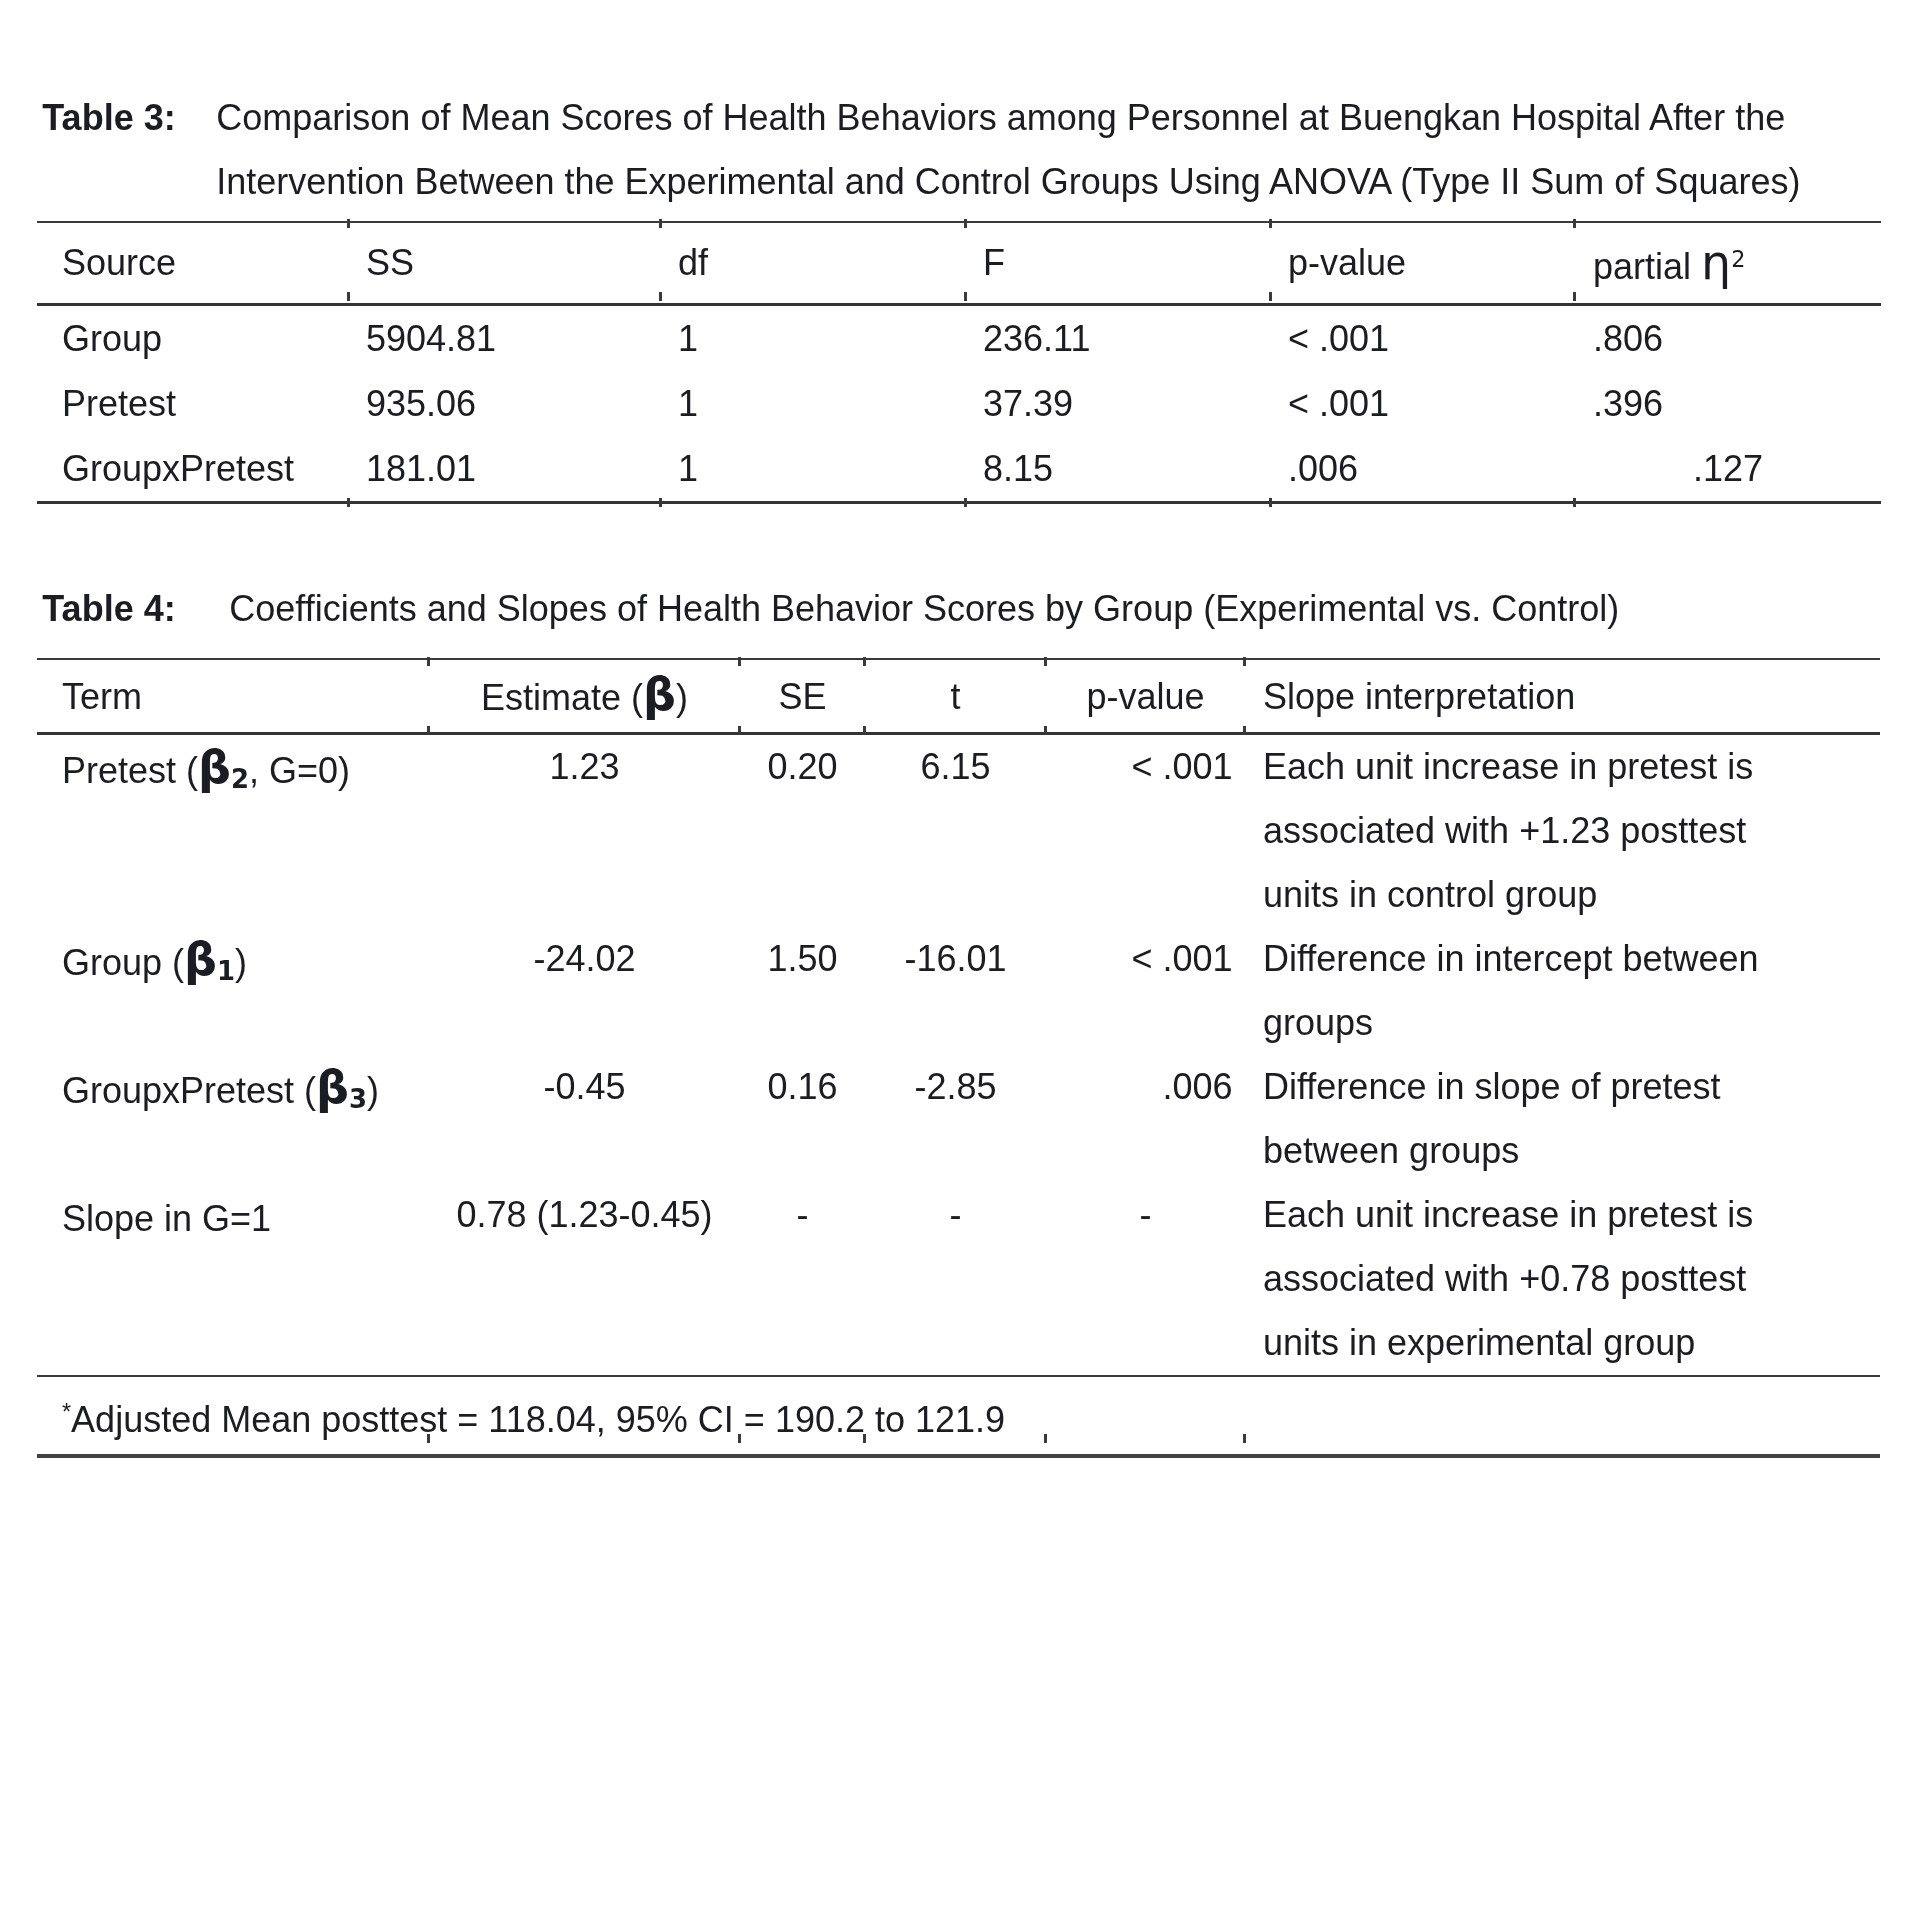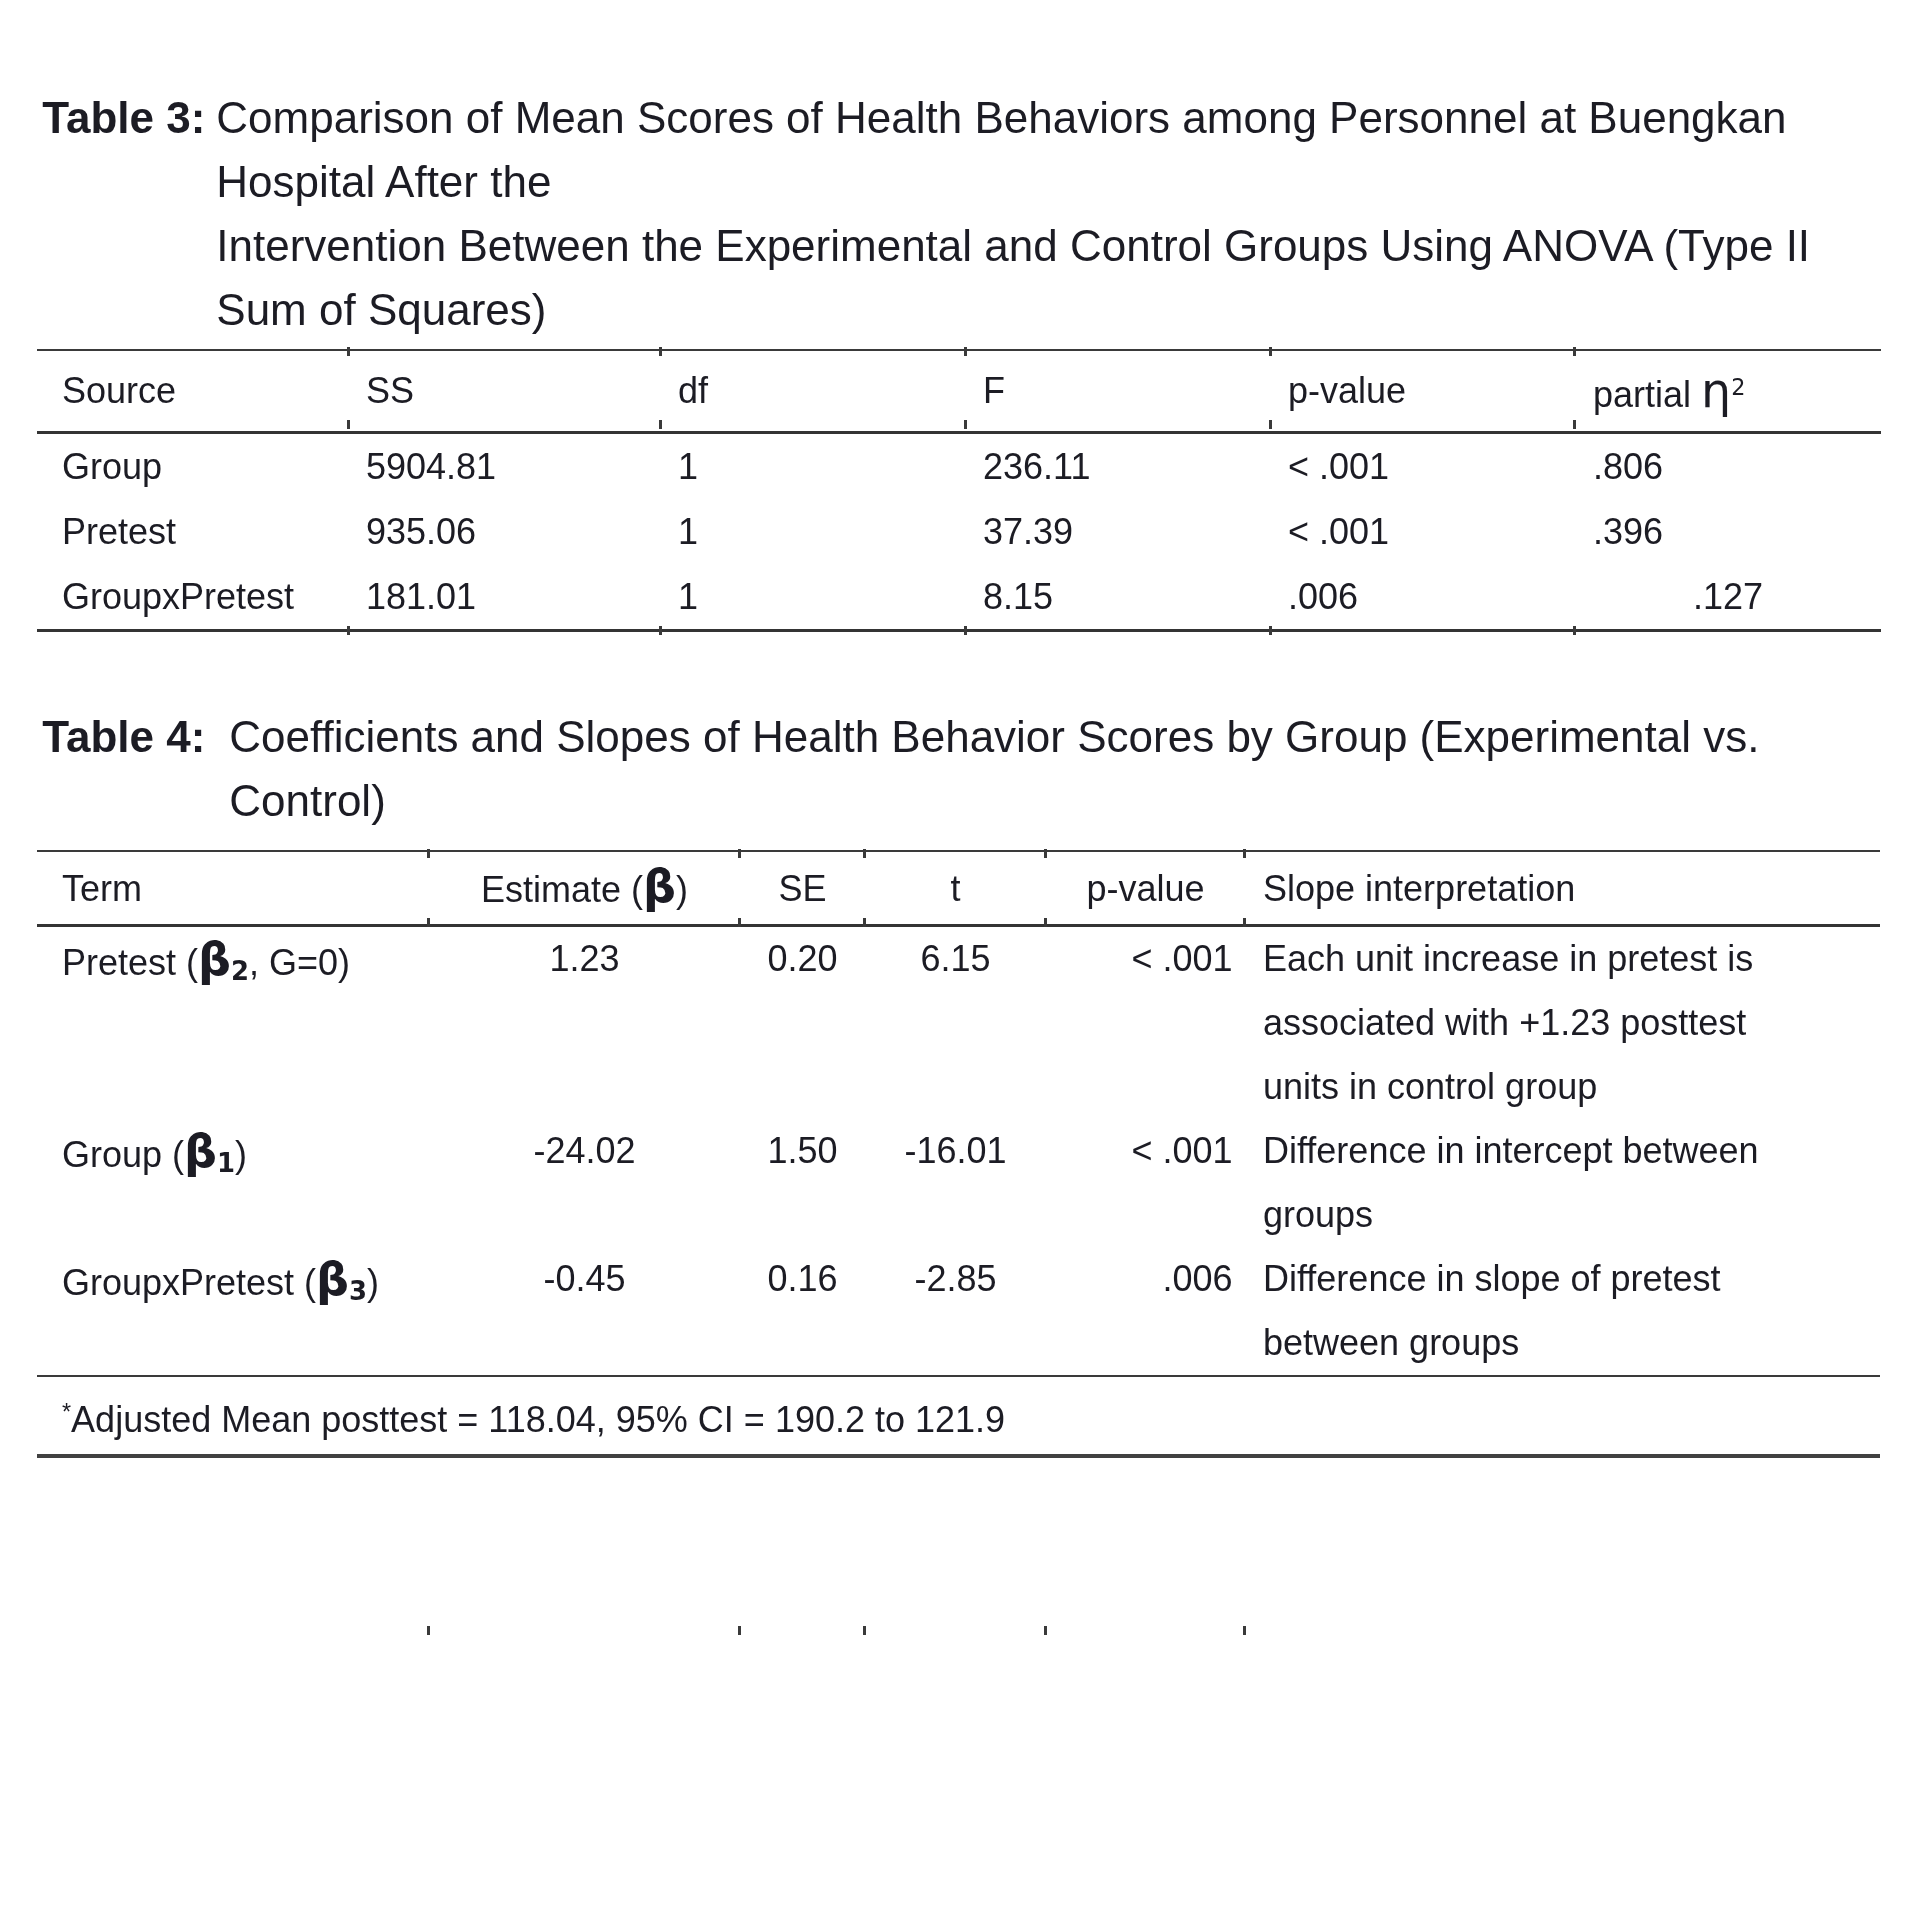--- a/index.html
+++ b/index.html
@@ -5,21 +5,21 @@
   html,body{margin:0;padding:0;}
   body{
     width:1925px;height:1925px;background:#ffffff;overflow:hidden;
     font-family:"Liberation Sans","DejaVu Sans",sans-serif;
     color:#1c1c24;
     -webkit-font-smoothing:antialiased;
   }
   .page{position:relative;width:1843px;margin:0 auto 0 37px;padding-top:86px;}
 
   
-  .tbl-title{display:flex;font-size:44px;line-height:64px;padding-left:5.3px;}
+  .tbl-title{display:flex;font-size:36px;line-height:64px;padding-left:5.3px;}
   .tbl-title .t-label{font-weight:bold;flex:0 0 auto;}
   .t3-title .t-label{width:174px;}
   .t4-title .t-label{width:163px;}
   .tbl-title .t-text{white-space:pre-line;flex:1 1 auto;}
   .t3-title{margin-bottom:7.1px;}
   .t4-title{margin-top:73px;margin-bottom:17px;gap:24px;}
 
   
   .table-wrap{position:relative;width:1843px;}
   table{border-collapse:collapse;table-layout:fixed;width:1843px;font-size:36px;}
@@ -184,20 +184,30 @@
         </tr>
         <tr>
           <td class="c1"><span>GroupxPretest (</span><span class="beta">β</span><span class="beta-sub">3</span><span>)</span></td>
           <td class="num">-0.45</td>
           <td class="num">0.16</td>
           <td class="num">-2.85</td>
           <td class="pcol">.006</td>
           <td class="slope">Difference in slope of pretest
 between groups</td>
         </tr>
+        <tr>
+          <td class="c1"><span>Slope in G=1</span><span class="beta"></span><span class="beta-sub"></span><span></span></td>
+          <td class="num">0.78 (1.23-0.45)</td>
+          <td class="num">-</td>
+          <td class="num">-</td>
+          <td class="pcol dash">-</td>
+          <td class="slope">Each unit increase in pretest is
+associated with +0.78 posttest
+units in experimental group</td>
+        </tr>
       </tbody>
     </table>
 
     <div class="t4-foot">
       <div class="fline"><span class="fsup">*</span><span>Adjusted Mean posttest = 118.04, 95% CI = 190.2 to 121.9</span></div>
     </div>
 
     <div class="tick" style="left:390px;top:-1.8px"></div>
     <div class="tick" style="left:701px;top:-1.8px"></div>
     <div class="tick" style="left:826px;top:-1.8px"></div>

